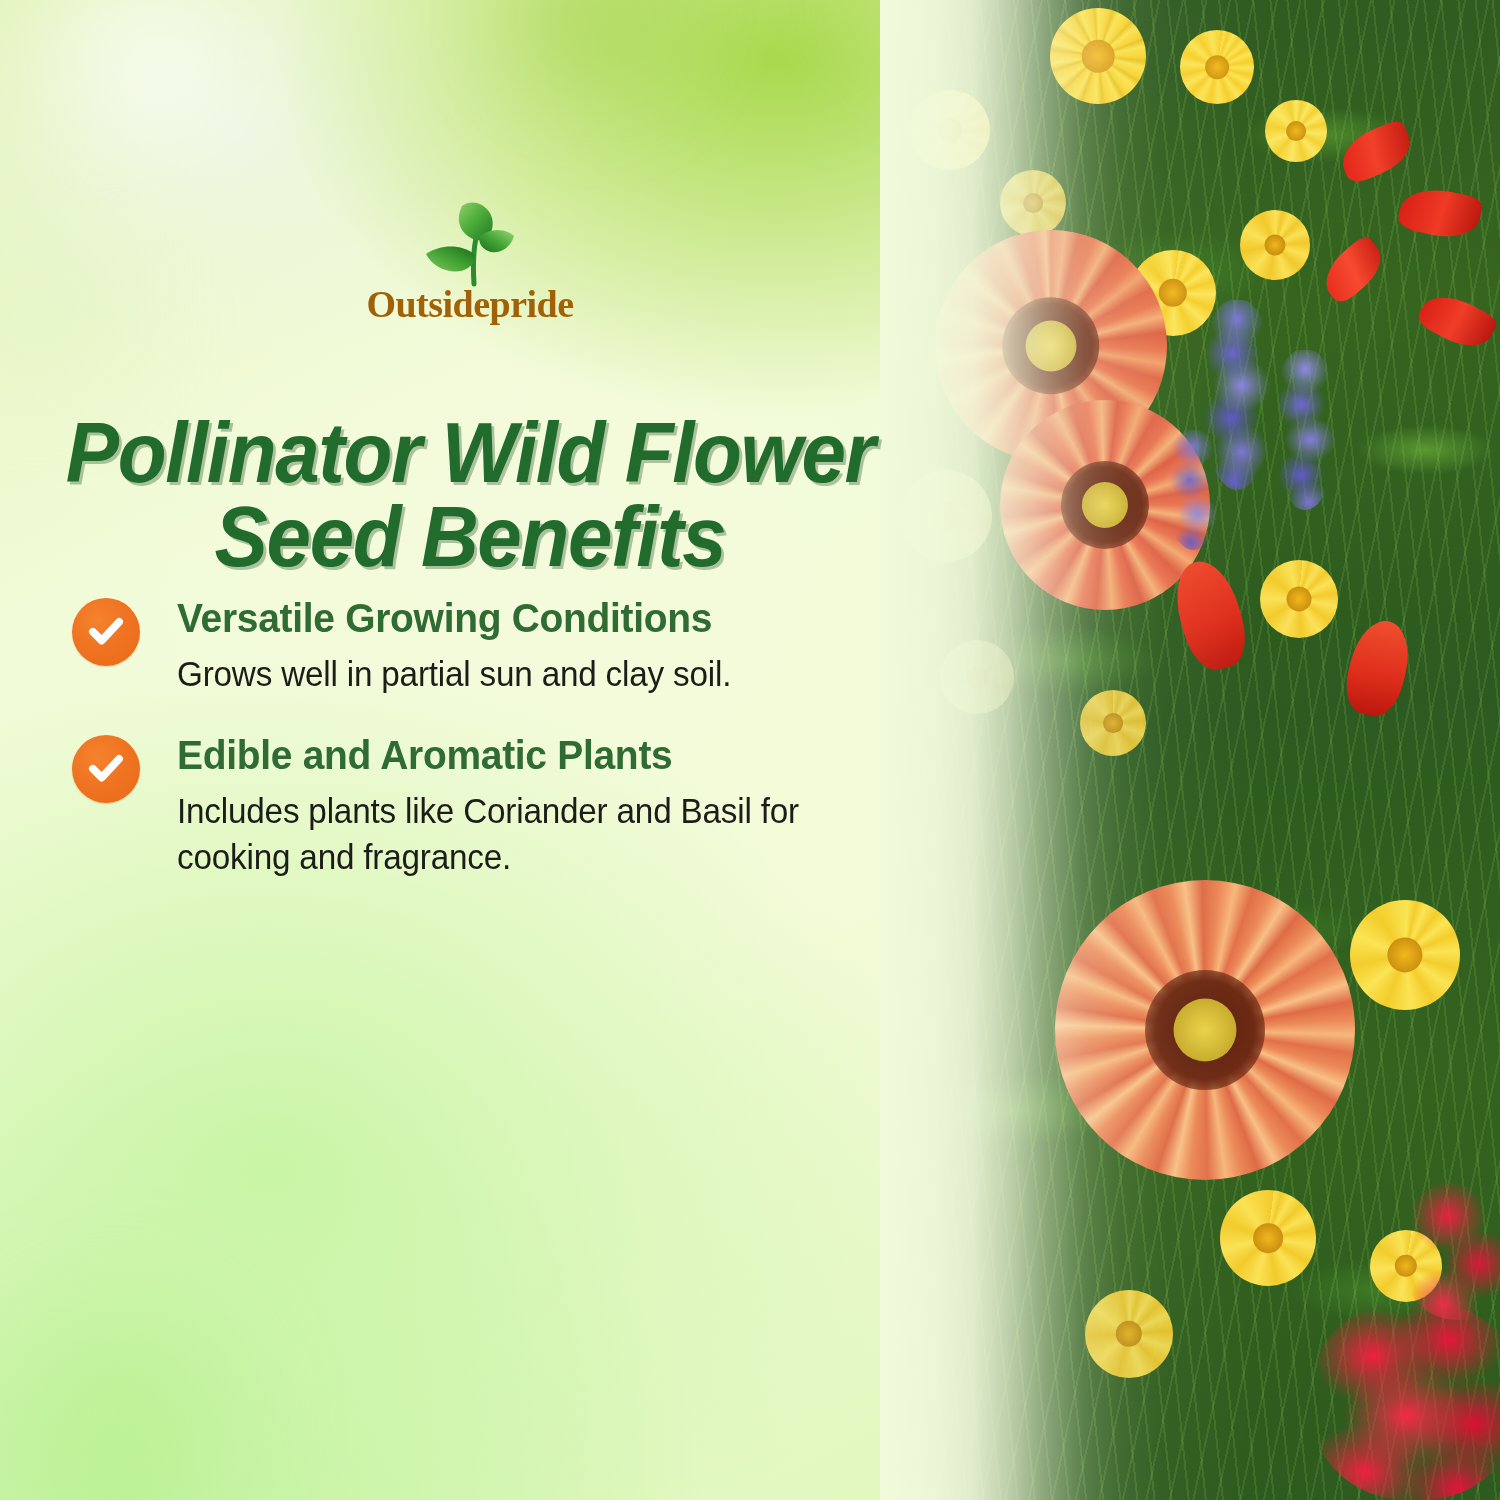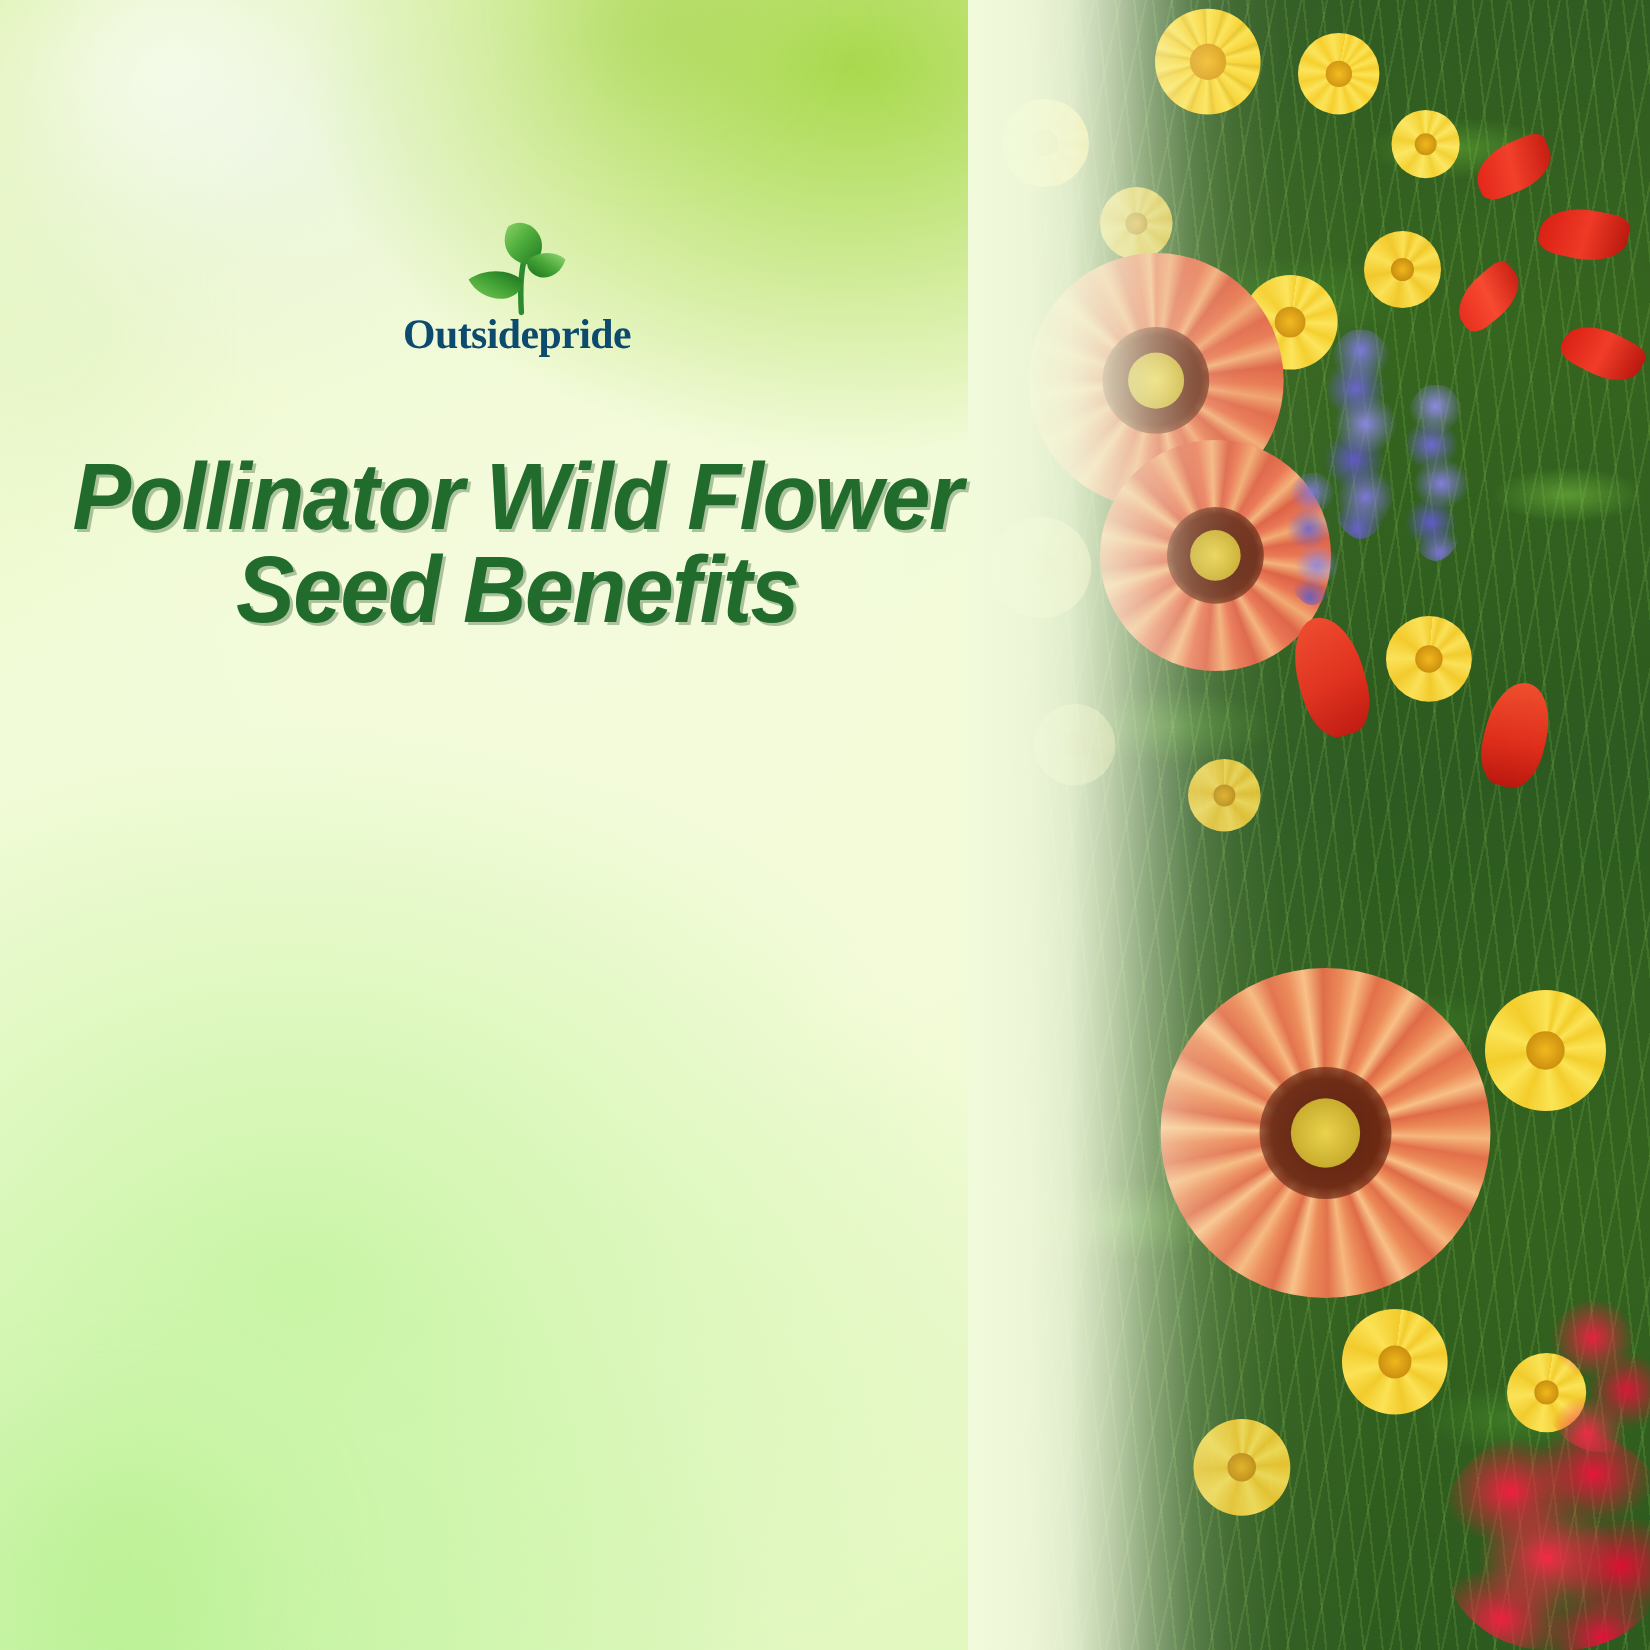--- a/index.html
+++ b/index.html
@@ -182,21 +182,21 @@
     margin: 0 auto;
     display: block;
   }
   .logo-word {
     display: block;
     margin-top: -6px;
     font-family: "Liberation Serif", "DejaVu Serif", serif;
     font-size: 38px;
     font-weight: 700;
     letter-spacing: -0.5px;
-    color: #0c4a6e;
+    color: #a16207;
   }
 
   
   .headline {
     position: absolute;
     top: 352px;
     left: 0;
     width: 940px;
     text-align: center;
     font-family: "Liberation Sans Narrow", "Liberation Sans", sans-serif;
@@ -517,17 +517,40 @@
 
     <h1 class="headline">
       <span class="l1">Pollinator Wild Flower</span>
       <span class="l2">Seed Benefits</span>
     </h1>
 
     <div class="benefits">
 
 
 
-
+      <div class="benefit">
+        <div class="check-badge">
+          <svg viewBox="0 0 32 32">
+            <path d="M5.5 16.5 L12.5 23.5 L26.5 8.5" fill="none" stroke="#ffffff" stroke-width="6.2" stroke-linecap="round" stroke-linejoin="round"></path>
+          </svg>
+        </div>
+        <div class="benefit-title">Versatile Growing Conditions</div>
+        <div class="benefit-desc">
+          <span>Grows well in partial sun and clay soil.</span>
+        </div>
+      </div>
+
+      <div class="benefit">
+        <div class="check-badge">
+          <svg viewBox="0 0 32 32">
+            <path d="M5.5 16.5 L12.5 23.5 L26.5 8.5" fill="none" stroke="#ffffff" stroke-width="6.2" stroke-linecap="round" stroke-linejoin="round"></path>
+          </svg>
+        </div>
+        <div class="benefit-title">Edible and Aromatic Plants</div>
+        <div class="benefit-desc">
+          <span>Includes plants like Coriander and Basil for</span>
+          <span>cooking and fragrance.</span>
+        </div>
+      </div>
 
     </div>
   </div>
 </div>
 
 </body></html>

